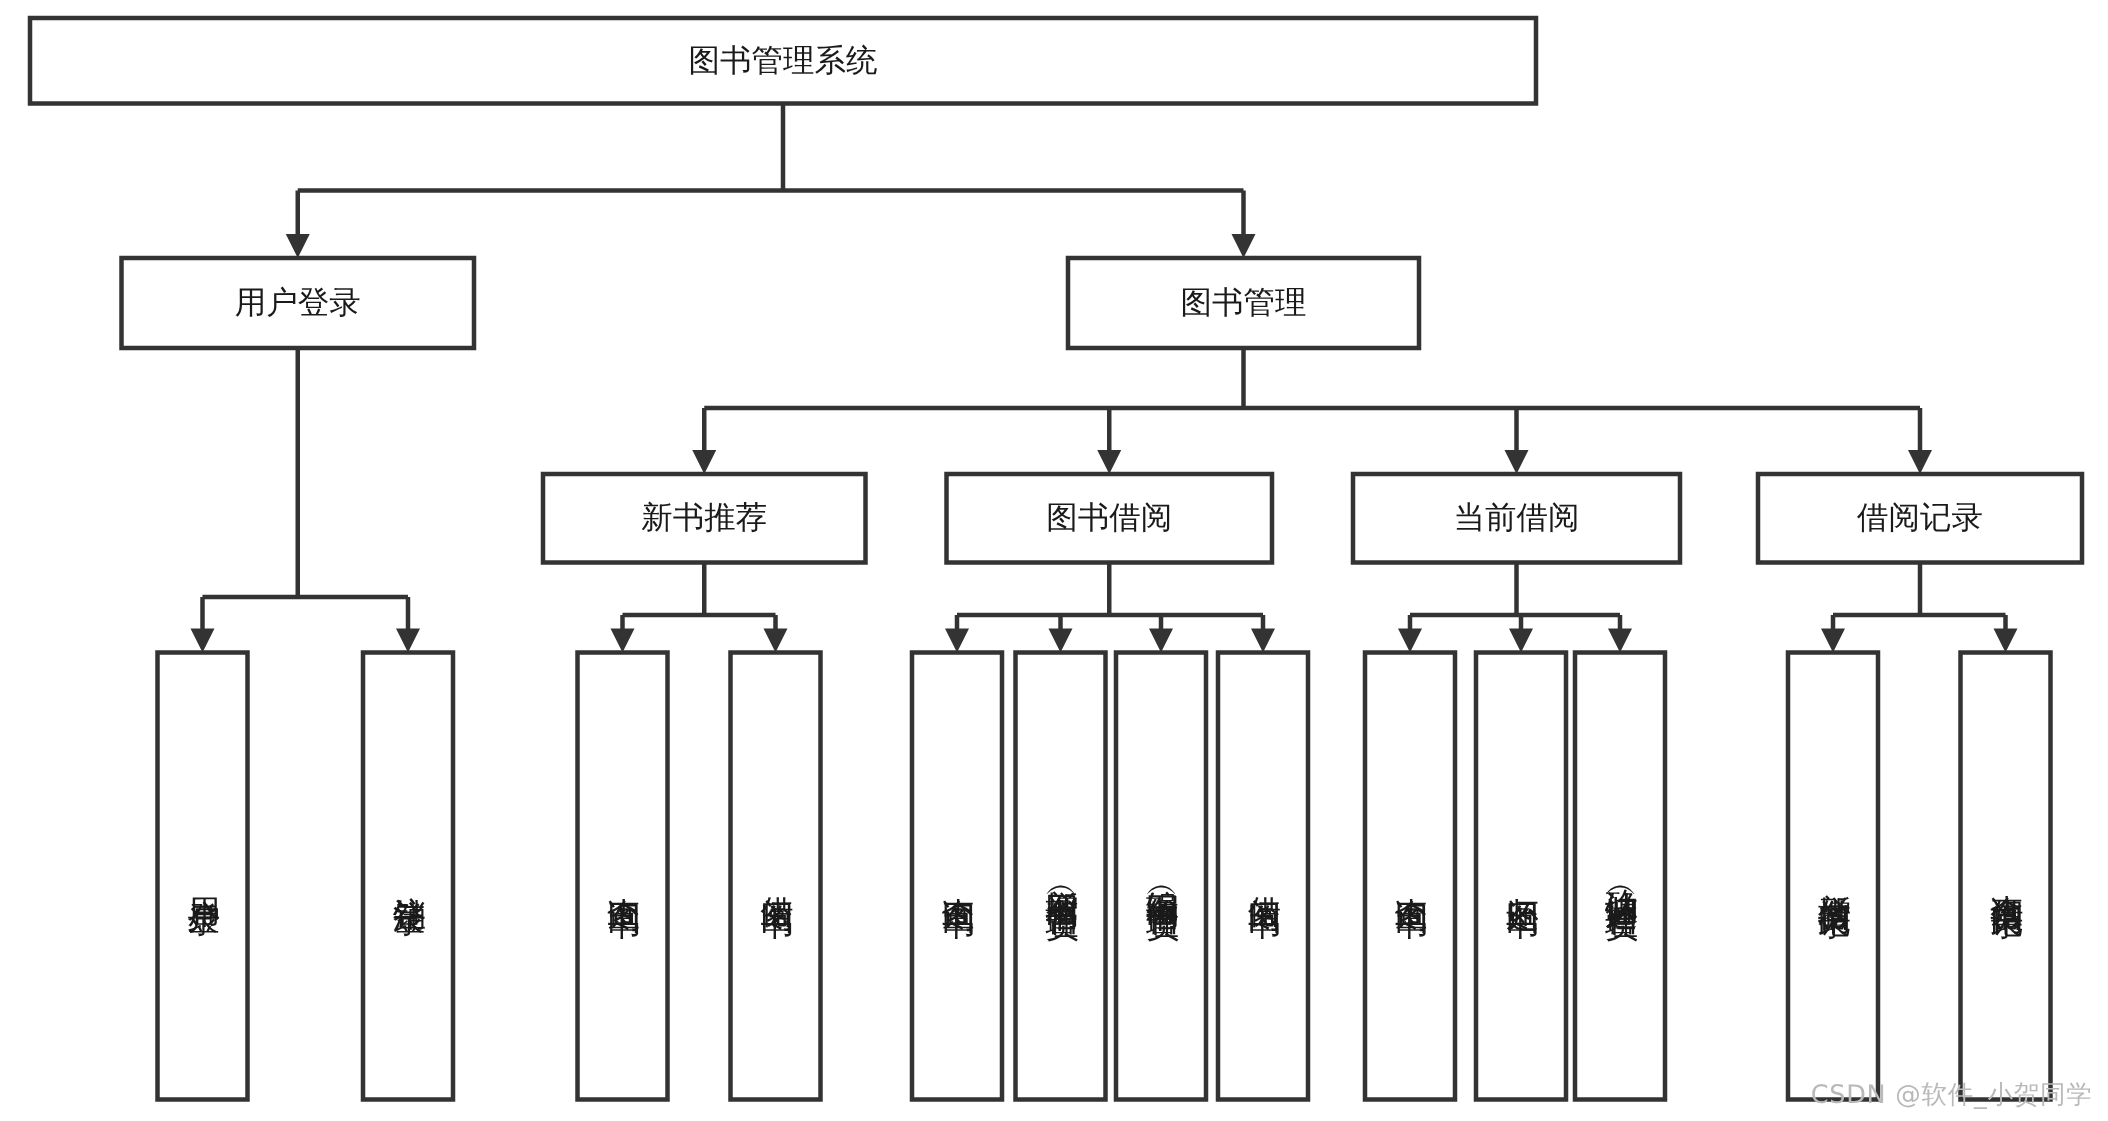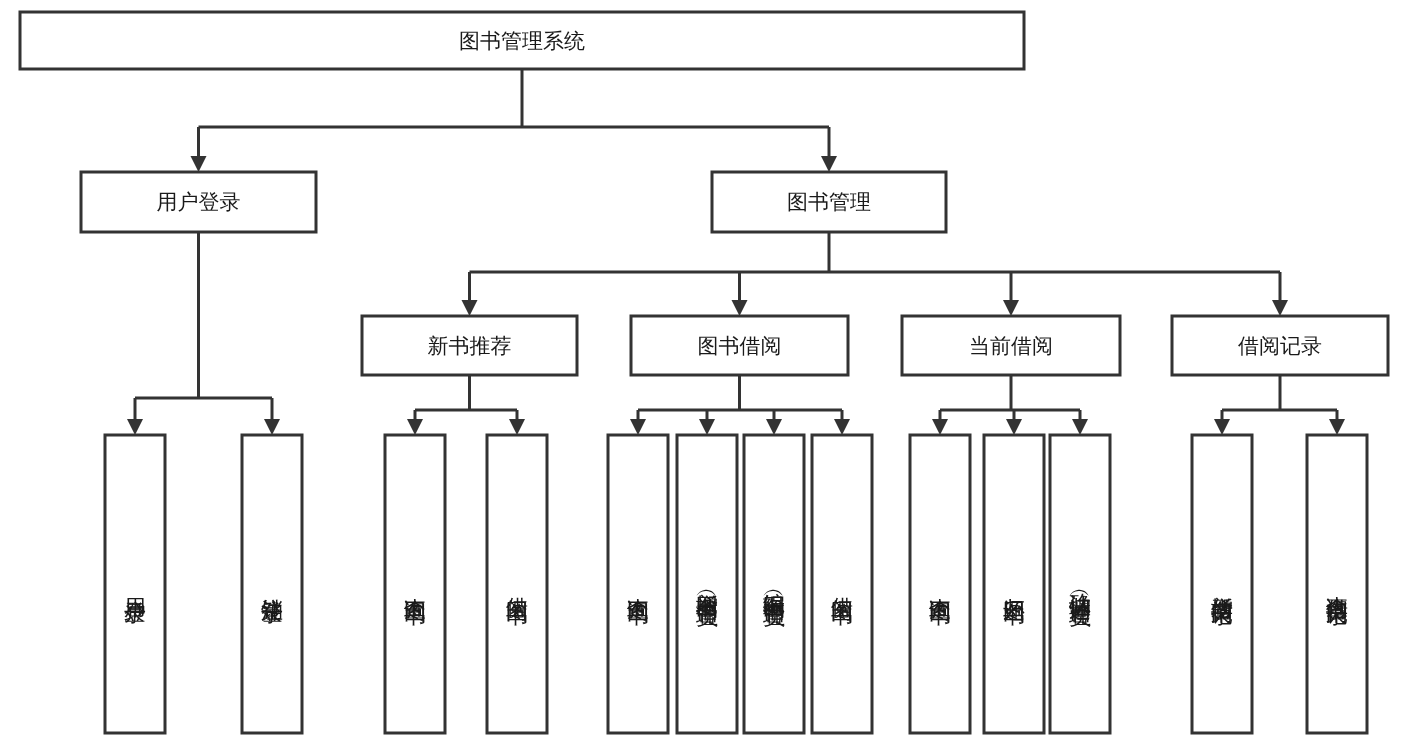--- a/index.html
+++ b/index.html
@@ -215,14 +215,15 @@
         <span class="leaf-text">确认归还（管理员）</span>
       </div>
       <div class="leaf-text-wrap" style="left: 1192px; top: 435px; width: 60px; height: 298px;">
         <span class="leaf-text">新增借阅记录</span>
       </div>
       <div class="leaf-text-wrap" style="left: 1307px; top: 435px; width: 60px; height: 298px;">
         <span class="leaf-text">查询借阅记录</span>
       </div>
     </div>
 
+  <div class="watermark">CSDN @软件_小贺同学</div>
 
 </div>
 
 </body></html>

